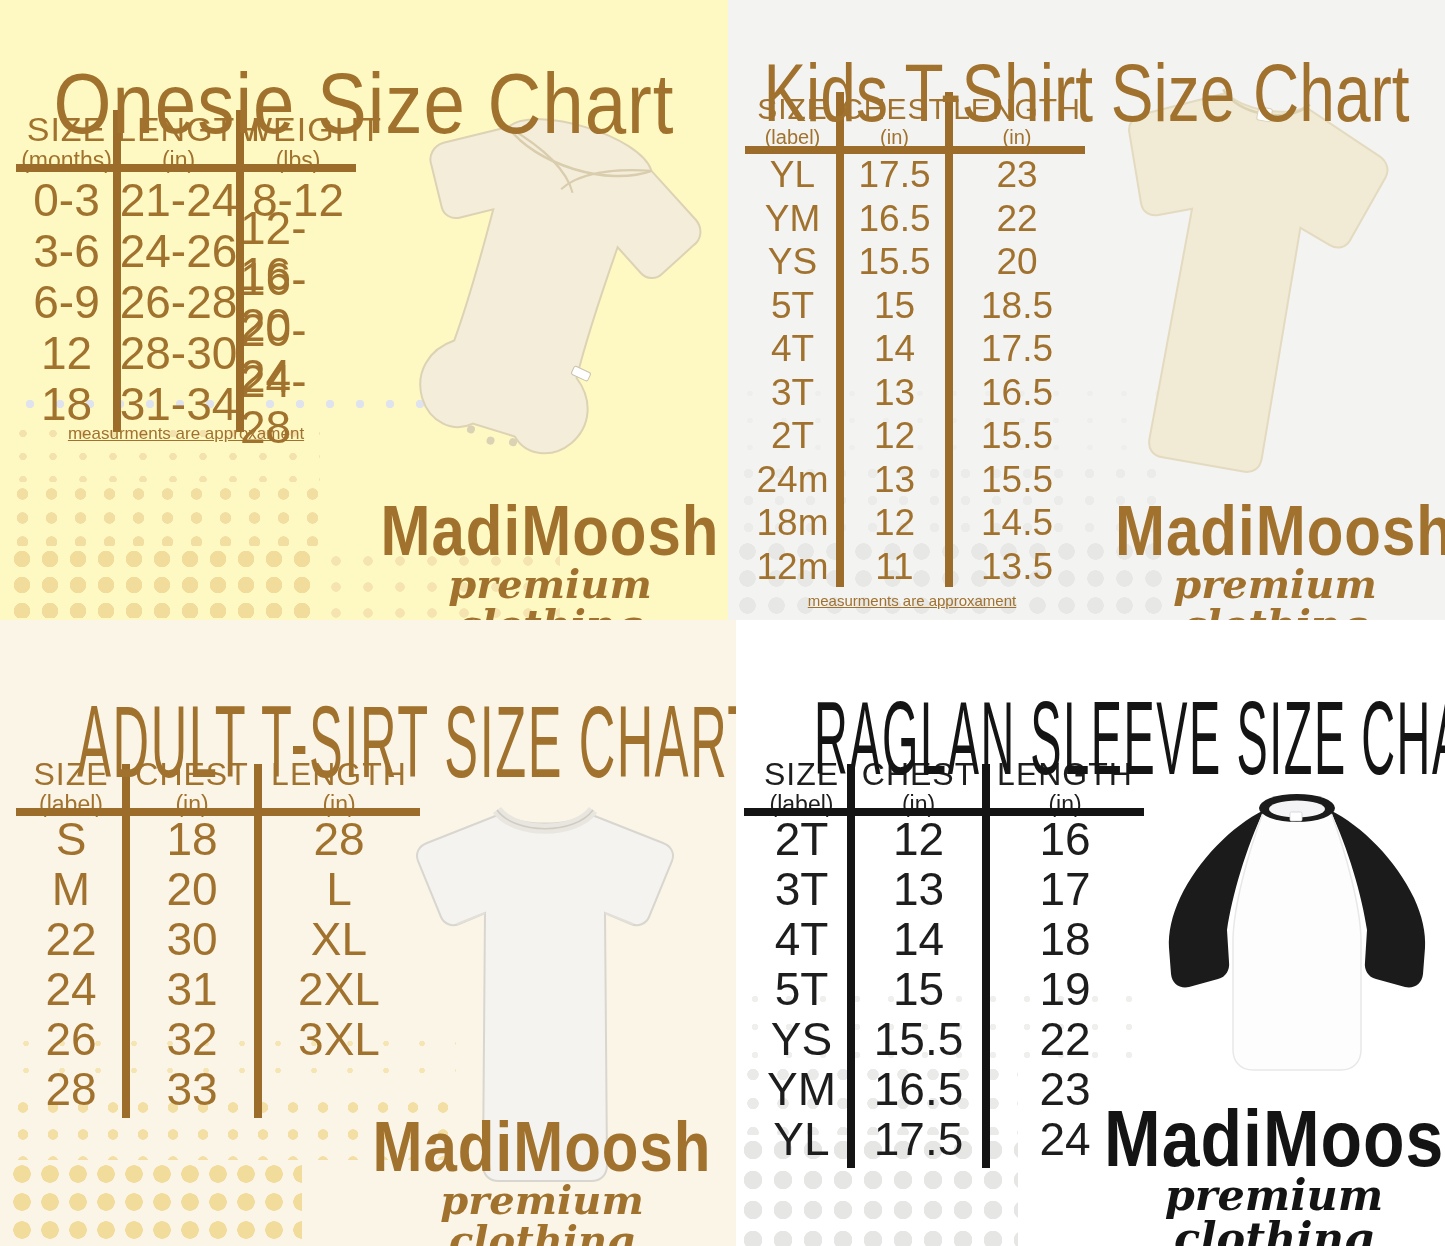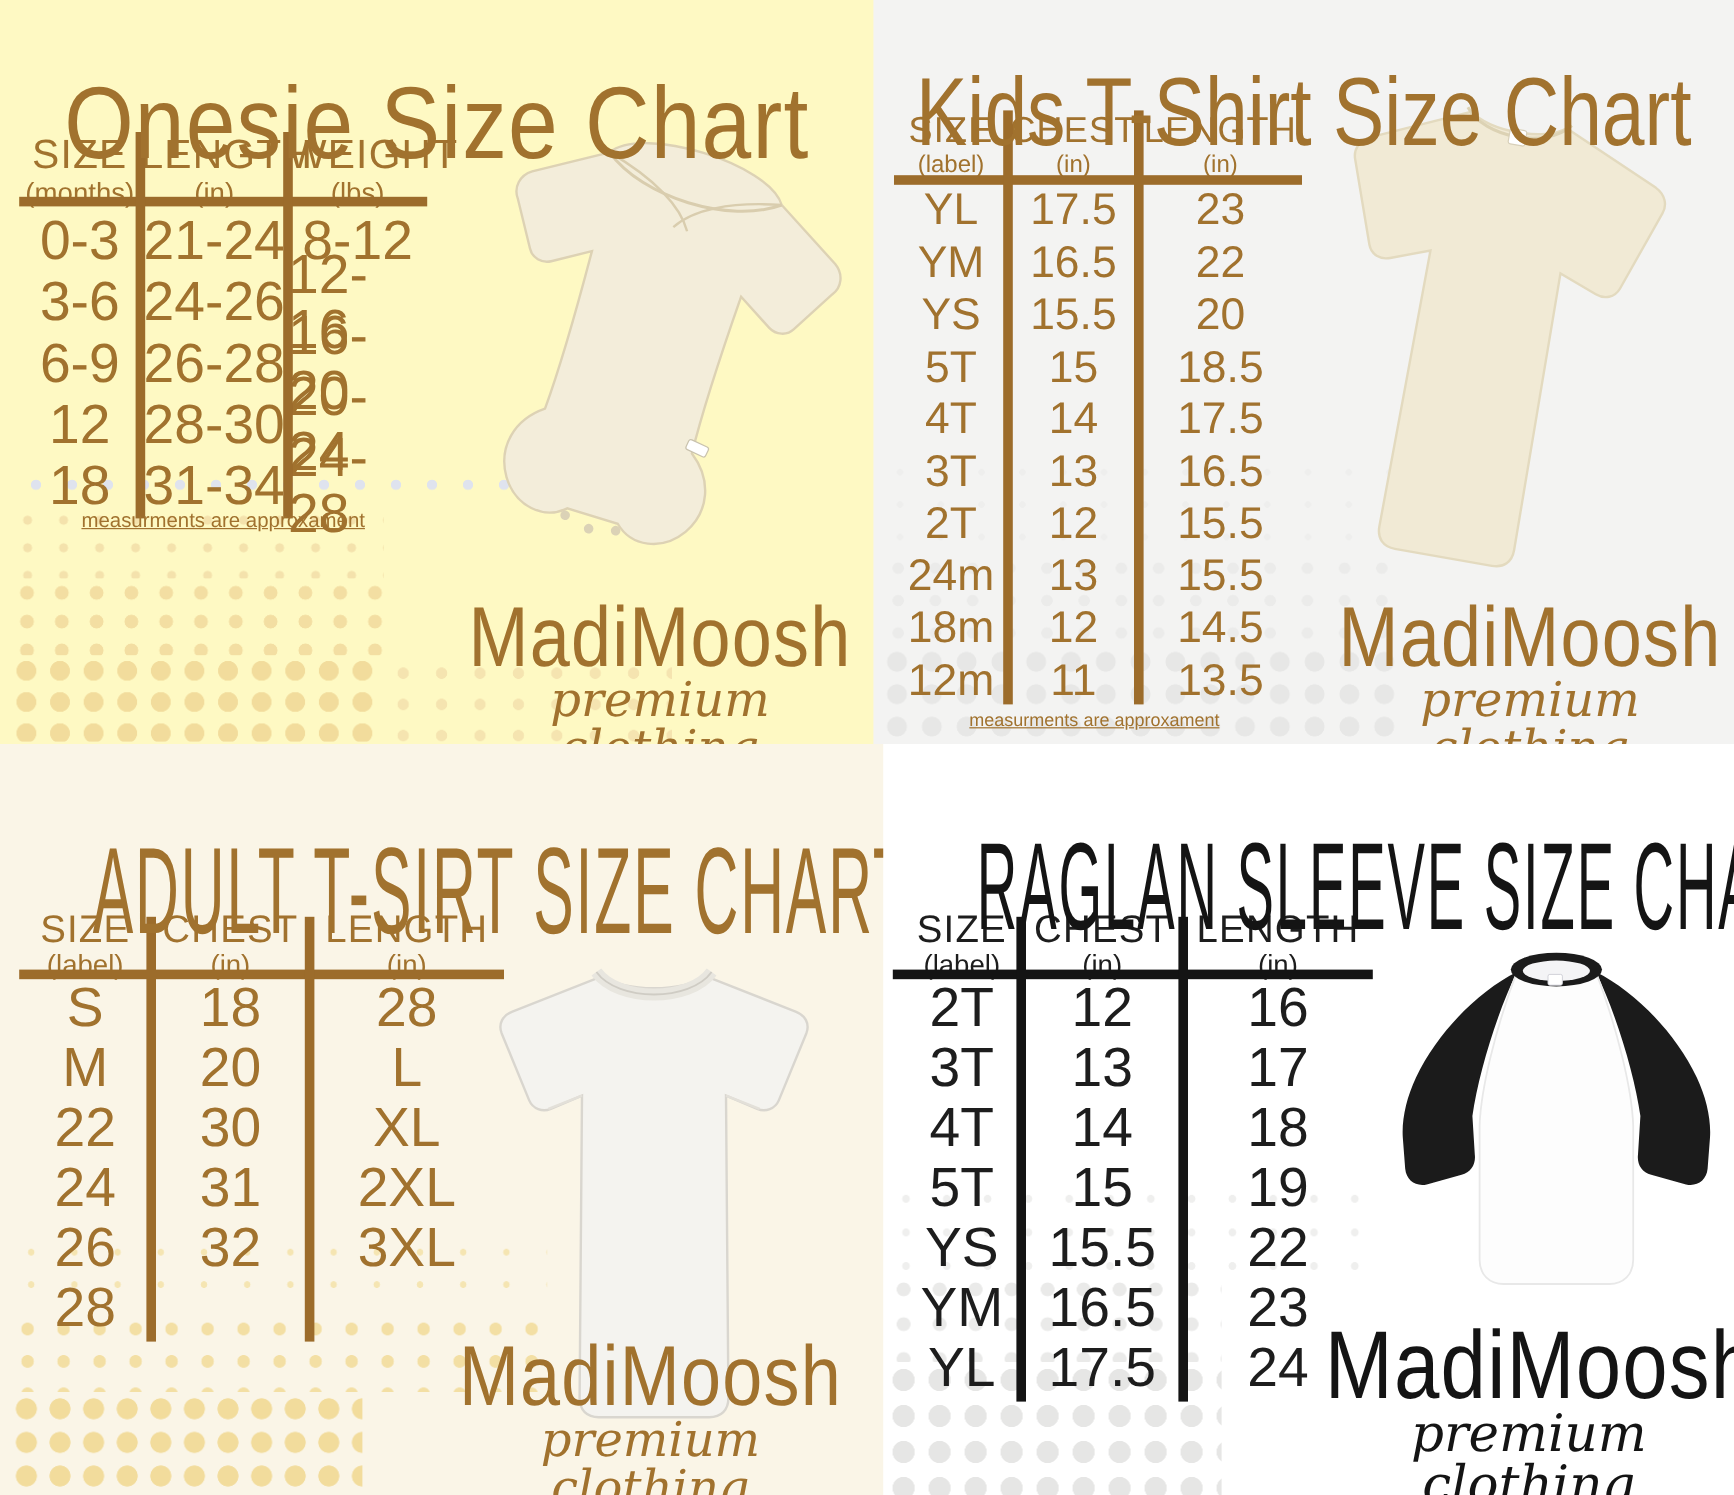--- a/index.html
+++ b/index.html
@@ -31,21 +31,21 @@
   .hline{position:absolute;top:var(--ht);left:var(--hl,0);width:var(--hw,100%);height:8px;background:var(--lc);}
   .vline{position:absolute;width:8px;top:var(--vt,0);height:var(--vh);background:var(--lc);z-index:1;}
   .v1{left:var(--v1);} .v2{left:var(--v2);}
   .brow{position:absolute;left:0;right:0;top:var(--bodyTop);display:grid;
         grid-template-columns:var(--c1) var(--c2) var(--c3);grid-auto-rows:var(--rh);}
   .cell{display:flex;align-items:center;justify-content:center;font-size:var(--bf);}
 
   .note{position:absolute;text-align:center;color:#a1722e;z-index:2;text-decoration:underline;}
 
   
-  .brandblock{position:absolute;text-align:center;z-index:3;line-height:1;}
+  .brandblock{position:absolute;text-align:center;z-index:3;line-height:1;font-weight:bold;}
   .brand-name{font-size:60px;letter-spacing:1px;transform:scale(1,1.18);transform-origin:center top;}
   .brand-tag{font-family:"DejaVu Serif","Liberation Serif",serif;font-style:italic;font-size:40px;margin-top:8px;}
   .brand-brown .brand-name,.brand-brown .brand-tag{color:#a1722e;}
   .brand-black .brand-name,.brand-black .brand-tag,.brand-black .brand-motto{color:#141414;}
   .brand-big .brand-name{font-size:68px;}
   .brand-big .brand-tag{font-size:43px;}
 
   
   .dots{position:absolute;z-index:0;background-repeat:repeat;}
 
@@ -256,20 +256,21 @@
           <div class="cell">22</div>
           <div class="cell">30</div>
           <div class="cell">XL</div>
           <div class="cell">24</div>
           <div class="cell">31</div>
           <div class="cell">2XL</div>
           <div class="cell">26</div>
           <div class="cell">32</div>
           <div class="cell">3XL</div>
           <div class="cell">28</div>
+          <div class="cell">33</div>
         </div>
     </div>
 
     <div class="brandblock brand-brown" style="left:372px;top:492px;width:340px;">
       <div class="brand-name">MadiMoosh</div>
       <div class="brand-tag">premium clothing</div>
 
     </div>
   </section>
 

